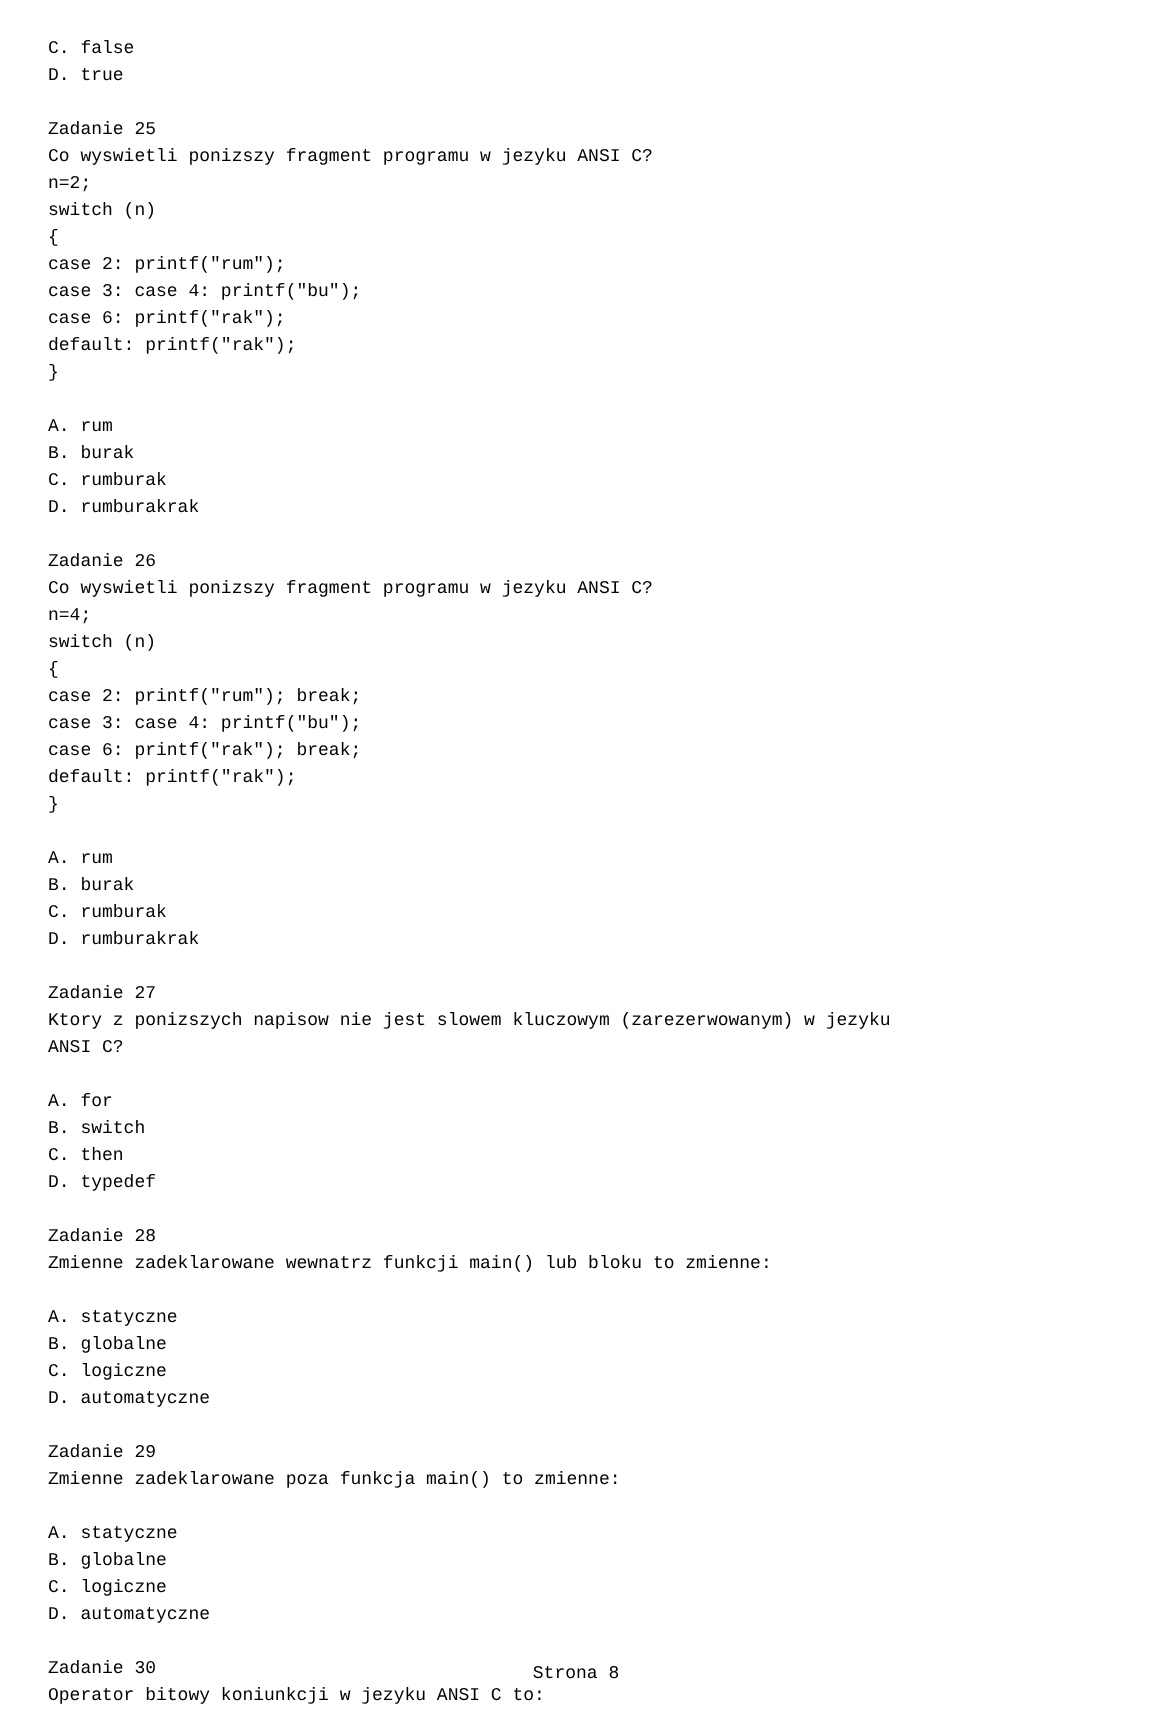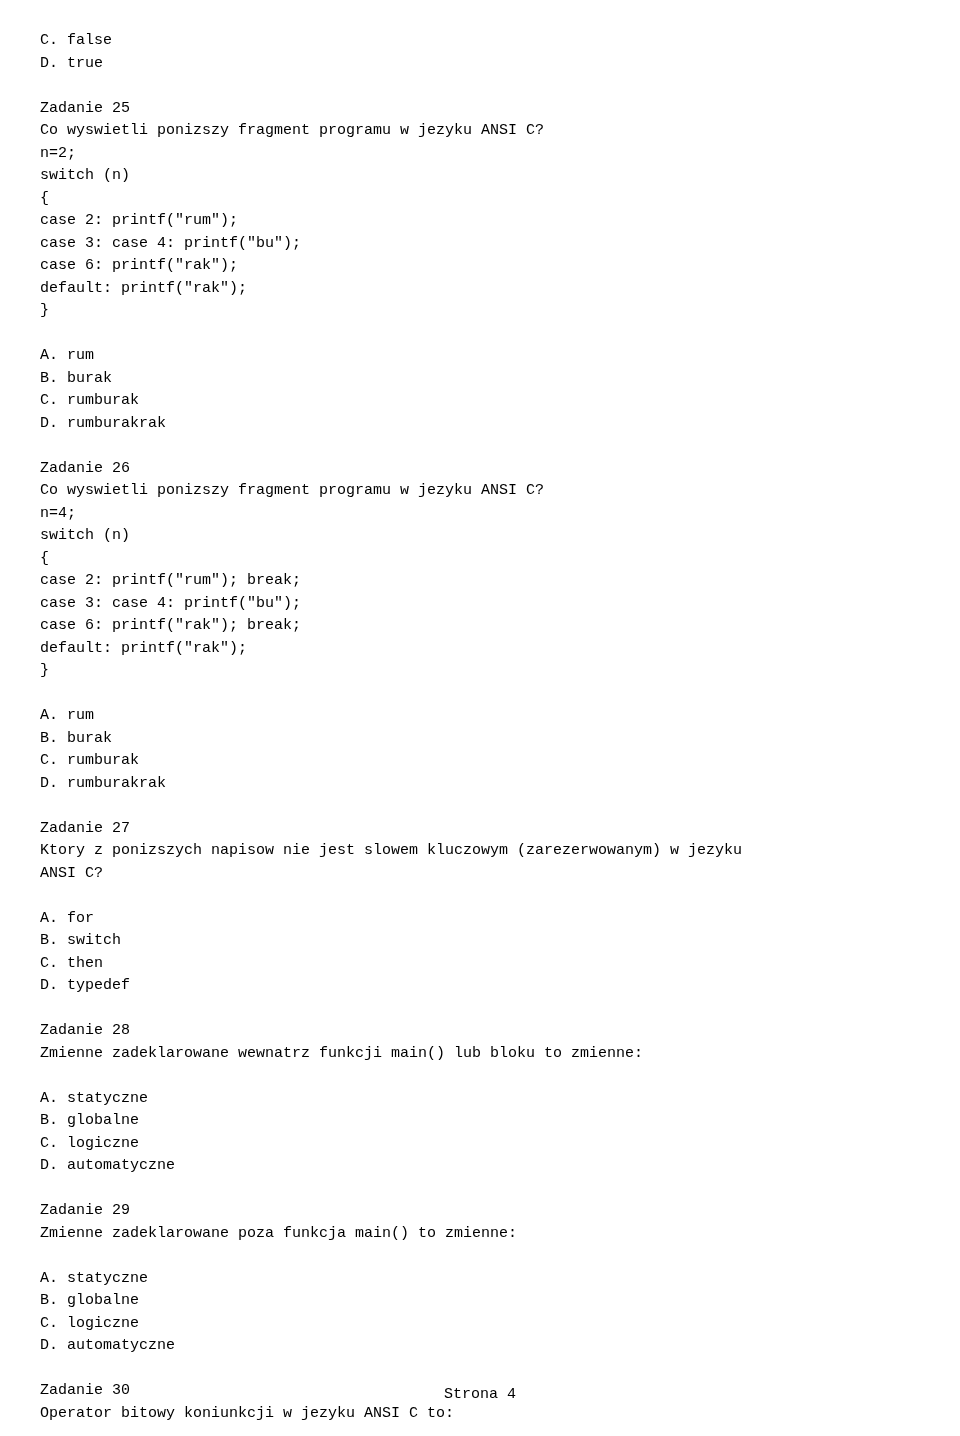--- a/index.html
+++ b/index.html
@@ -98,13 +98,13 @@
 Zadanie 30
 Operator bitowy koniunkcji w jezyku ANSI C to:
 
 A. &amp;
 B. &amp;&amp;
 C. |
 D. ||
 
 Zadanie 31</div>
 
-<div class="page-footer">Strona 4</div>
+<div class="page-footer">Strona 8</div>
 
 </body></html>

